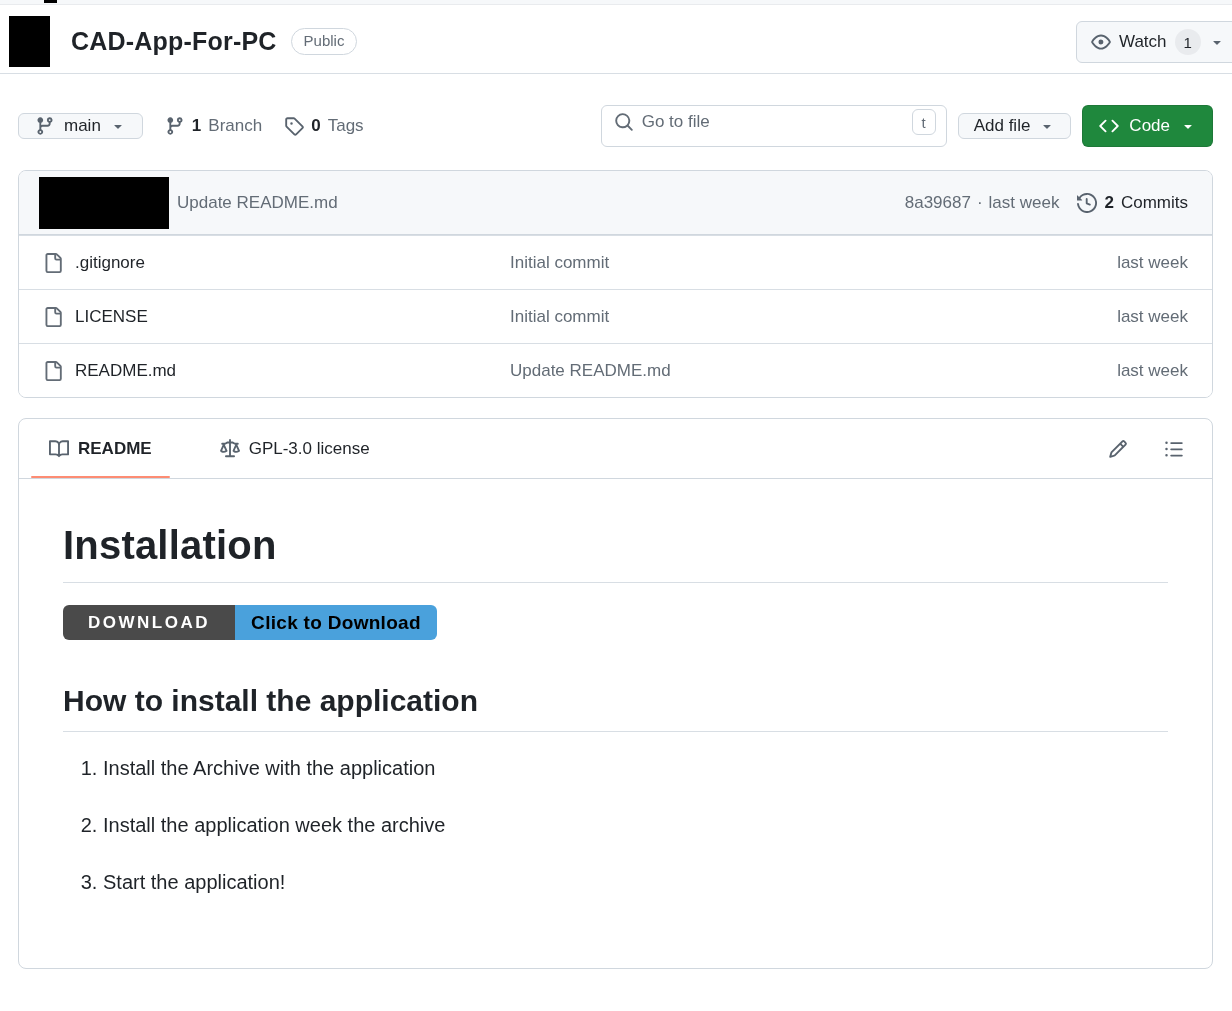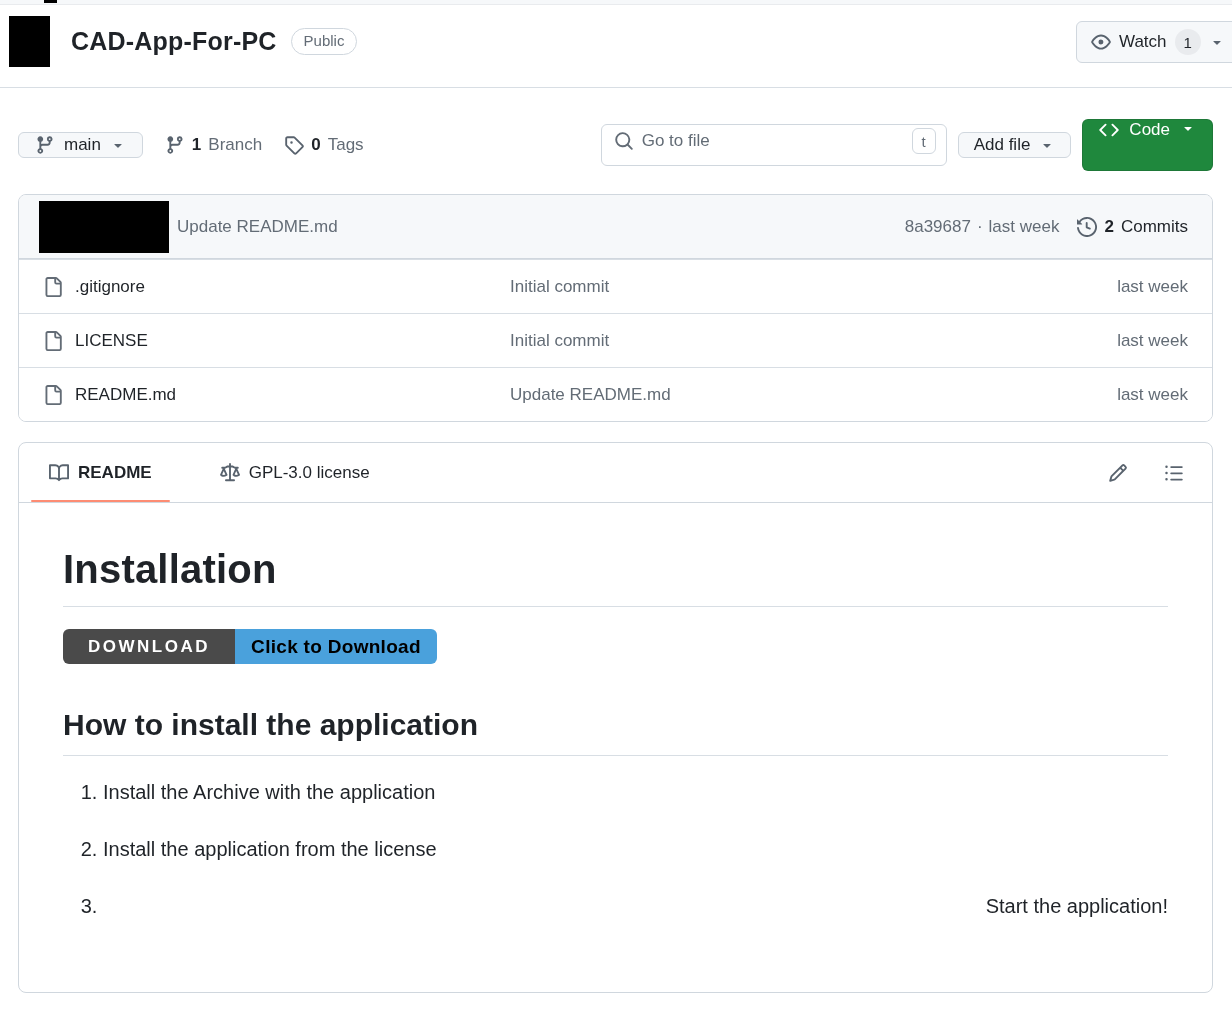--- a/index.html
+++ b/index.html
@@ -9,21 +9,21 @@
     font-family:"Liberation Sans", sans-serif; color:#1f2328;
     -webkit-font-smoothing:antialiased;
   }
   svg { display:block; }
 
   
   .top-strip { height:5px; background:#f6f8fa; border-bottom:1px solid #e9ebee; position:relative; }
   .top-strip .tick { position:absolute; left:44px; top:0; width:13px; height:3px; background:#000; }
 
   
-  .repo-header { padding:11px 19px 20px 9px; border-bottom:1px solid #d8dee4; display:flex; align-items:center; }
+  .repo-header { padding:11px 19px 6px 9px; border-bottom:1px solid #d8dee4; display:flex; align-items:center; }
   .redacted-avatar { width:41px; height:51px; background:#000; flex:0 0 auto; }
   .repo-title { margin-left:21px; font-size:25px; font-weight:700; color:#1f2328; letter-spacing:.2px; }
   .visibility-pill {
     margin-left:14px; font-size:15px; color:#636c76; border:1px solid #d0d7de;
     border-radius:999px; padding:3px 12px 4px; line-height:1.2; font-weight:400;
   }
   .watch-btn {
     position:absolute; top:21px; left:1076px; height:42px; width:172px;
     background:#f6f8fa; border:1px solid #d0d7de; border-radius:6px;
     display:flex; align-items:center; padding:0 14px; gap:8px; font-size:17px; color:#1f2328; cursor:pointer;
@@ -58,22 +58,22 @@
     border:none; outline:none; flex:1 1 auto; font-size:17px; color:#1f2328; background:transparent;
     font-family:"Liberation Sans", sans-serif;
   }
   .search-box input::placeholder { color:#636c76; opacity:1; }
   .kbd-hint {
     border:1px solid #d0d7de; border-radius:6px; color:#636c76; font-size:15px;
     width:24px; height:26px; display:flex; align-items:center; justify-content:center;
   }
   .add-file-btn { margin-left:11px; font-weight:500; }
   .code-btn {
-    margin-left:11px; height:52px; border-radius:6px; border:1px solid rgba(27,31,36,.15);
-    background:#1f883d; color:#fff; display:flex; gap:10px; padding:0 16px;
+    margin-left:11px; height:42px; border-radius:6px; border:1px solid rgba(27,31,36,.15);
+    background:#1f883d; color:#fff; display:flex; align-items:center; gap:10px; padding:0 16px;
     font-size:17px; font-weight:500; cursor:pointer;
   }
   .code-btn .icon, .code-btn .caret { color:#fff; }
 
   
   .files-box { margin-top:23px; border:1px solid #d0d7de; border-radius:8px; overflow:hidden; }
   .commit-bar {
     background:#f6f8fa; height:64px; display:flex; align-items:center;
     padding:0 24px 0 20px; border-bottom:1px solid #d0d7de; font-size:17px;
   }
@@ -116,21 +116,21 @@
   .dl-badge .right {
     width:202px; display:flex; align-items:center; justify-content:center;
     color:#000000; font-size:19px; font-weight:700; letter-spacing:.3px;
   }
   .markdown-body h2 {
     margin-top:44px; font-size:30px; font-weight:700;
     padding-bottom:13px; border-bottom:1px solid #d8dee4; margin-bottom:24px;
   }
   .markdown-body ol { margin:24px 0 0; padding-left:40px; font-size:20px; color:#1f2328; }
   .markdown-body ol li { margin-bottom:33px; line-height:1.2; }
-  .markdown-body ol li:last-child { margin-bottom:12px;text-align:right; }
+  .markdown-body ol li:last-child { margin-bottom:12px; }
 </style>
 </head>
 <body>
 
 <div class="top-strip">
   <span class="tick"></span>
 </div>
 
 <div class="repo-header">
   <div class="redacted-avatar"></div>
@@ -319,19 +319,19 @@
 
       <div class="dl-badge">
         <span class="left" style="background: rgb(74, 74, 74);">DOWNLOAD</span>
         <span class="right" style="background: rgb(74, 161, 220);">Click to Download</span>
       </div>
 
       <h2>How to install the application</h2>
 
       <ol>
         <li>Install the Archive with the application</li>
-        <li>Install the application from the license</li>
+        <li>Install the application week the archive</li>
         <li>Start the application!</li>
       </ol>
     </div>
   </div>
 
 </div>
 
 </body></html>

